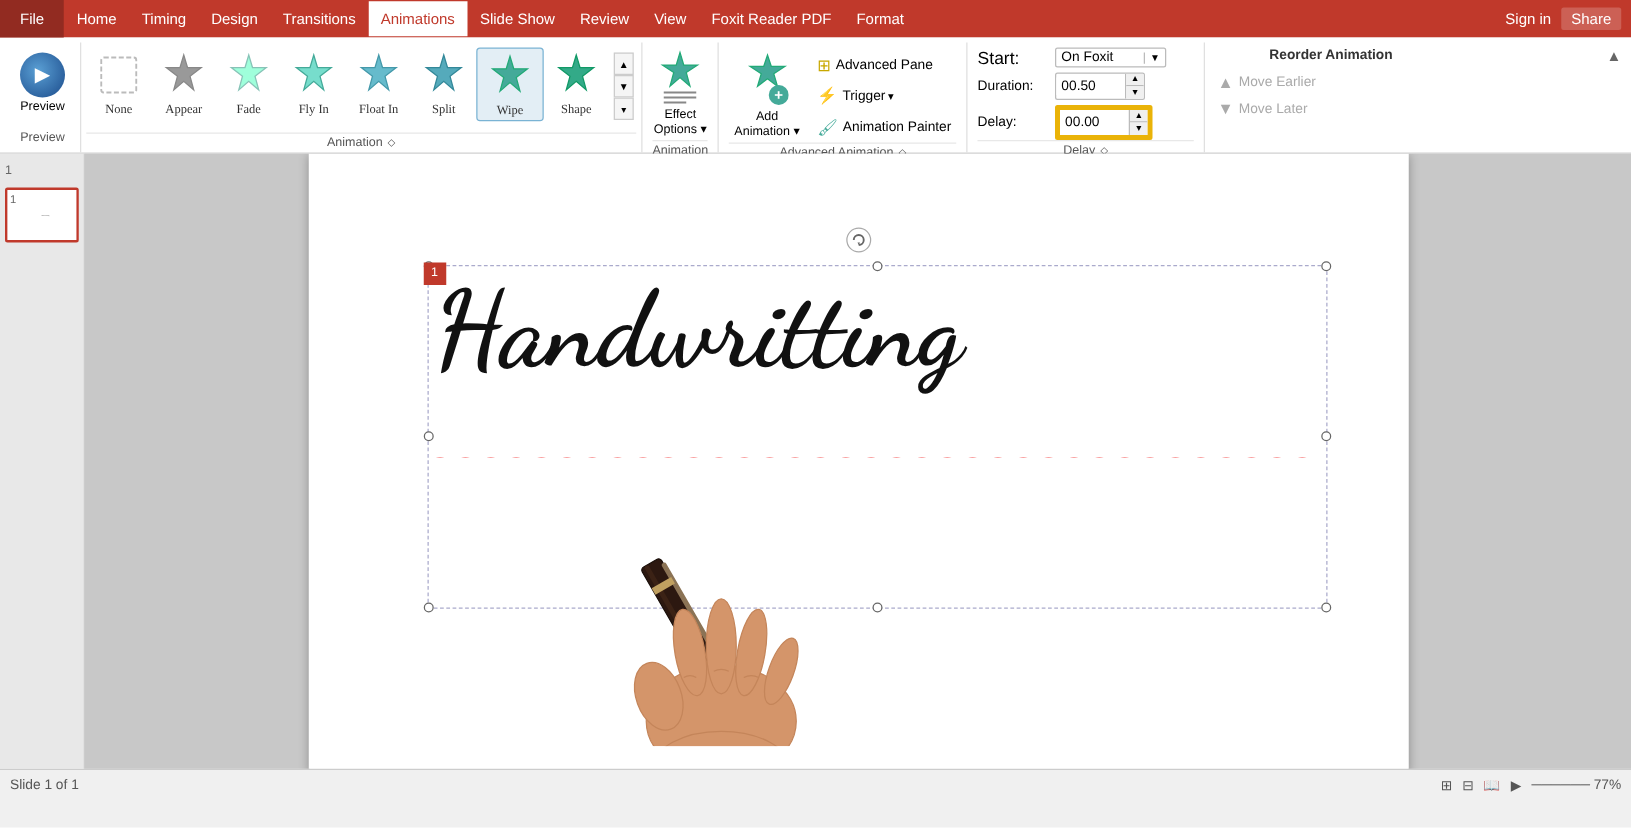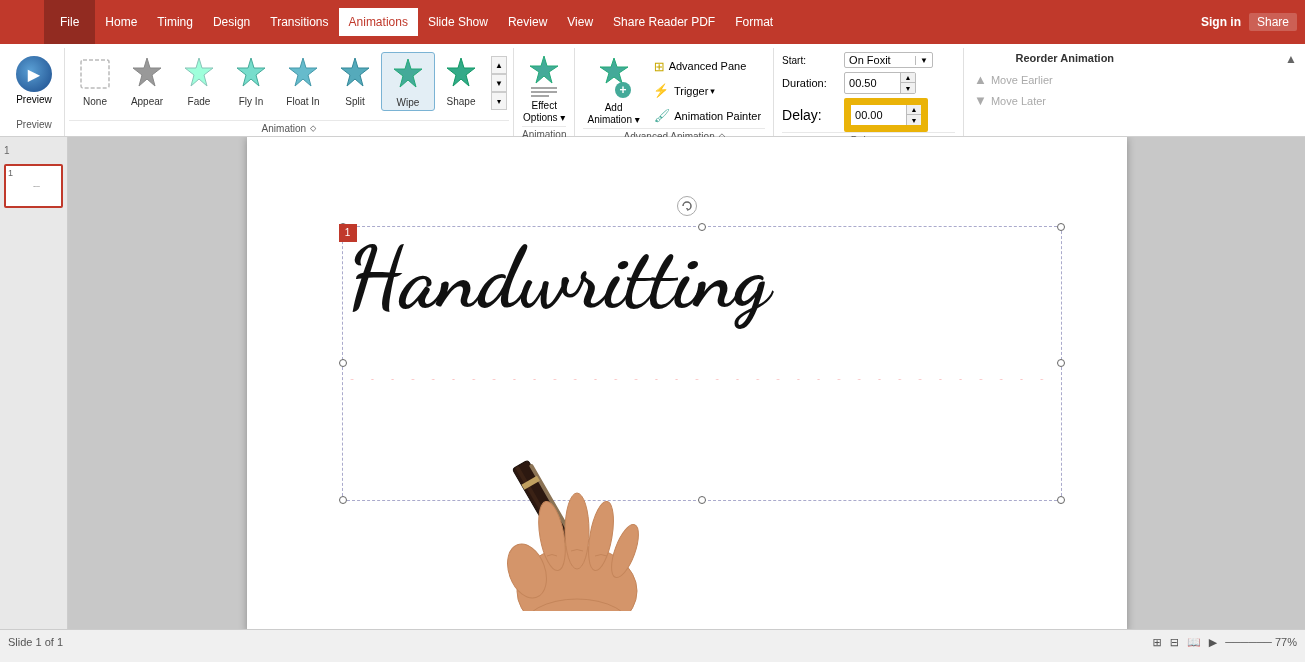--- a/index.html
+++ b/index.html
@@ -1,31 +1,31 @@
 <!DOCTYPE html>
 <html><head>
   <meta charset="utf-8">
   <style>
     * { box-sizing: border-box; margin: 0; padding: 0; }
     body { font-family: 'Segoe UI', Arial, sans-serif; font-size: 12px; background: #f0f0f0; overflow: hidden; }
 
     
-    .title-bar { display: flex; align-items: stretch; background: #c0392b; height: 44px; padding-left: 44px; }
+    .title-bar { display: flex; align-items: stretch; background: #c0392b; height: 30px; }
     .file-btn { background: #922b21; color: white; padding: 0 16px; display: flex; align-items: center; font-size: 12px; cursor: pointer; border: none; }
     .menu-items { display: flex; align-items: center; }
     .menu-item { color: white; padding: 0 10px; height: 28px; display: flex; align-items: center; font-size: 12px; cursor: pointer; }
     .menu-item.active { background: white; color: #c0392b; }
     .title-right { margin-left: auto; display: flex; align-items: center; gap: 8px; padding-right: 8px; }
     .title-right span { color: white; font-size: 12px; cursor: pointer; }
 
     
     .ribbon { background: #fff; border-bottom: 1px solid #d0d0d0; padding: 4px 0 0 0; }
     .ribbon-content { display: flex; align-items: stretch; height: 88px; padding: 0 4px; }
 
-    .anim-btn { display: flex; flex-direction: column; align-items: center; cursor: pointer; padding: 2px 6px; border-radius: 3px; min-width: 50px; }
+    .anim-btn { display: flex; flex-direction: column; align-items: center; cursor: pointer; padding: 2px 6px; border-radius: 3px; min-width: 50px; font-family: Liberation Serif, serif; }
     .anim-btn.selected { background: #d0e8f0; border: 1px solid #7ab3d4; }
     .anim-icon { width: 40px; height: 40px; display: flex; align-items: center; justify-content: center; }
     .anim-label { font-size: 10px; color: #333; margin-top: 2px; }
 
     
     .preview-group { display: flex; flex-direction: column; align-items: center; padding: 4px 8px; border-right: 1px solid #e0e0e0; min-width: 60px; }
     .preview-btn { display: flex; flex-direction: column; align-items: center; cursor: pointer; padding: 4px; }
 
     
     .scroll-btns { display: flex; flex-direction: column; justify-content: center; padding: 4px 2px; }
@@ -56,25 +56,25 @@
   <button class="file-btn">File</button>
   <div class="menu-items">
     <span class="menu-item">Home</span>
     <span class="menu-item">Timing</span>
     <span class="menu-item">Design</span>
     <span class="menu-item">Transitions</span>
     <span class="menu-item active">Animations</span>
     <span class="menu-item">Slide Show</span>
     <span class="menu-item">Review</span>
     <span class="menu-item">View</span>
-    <span class="menu-item">Share Reader PDF</span>
+    <span class="menu-item">Foxit Reader PDF</span>
     <span class="menu-item">Format</span>
   </div>
   <div class="title-right">
-    <span style="color:white;font-size:12px;cursor:pointer;font-weight:bold;">Sign in</span>
+    <span style="color:white;font-size:12px;cursor:pointer;">Sign in</span>
     <span style="color:white;font-size:12px;cursor:pointer;background:rgba(255,255,255,0.2);padding:2px 8px;border-radius:2px;">Share</span>
   </div>
 </div>
 
 <div class="ribbon">
   <div class="ribbon-content">
 
     <div class="preview-group" style="border-right:1px solid #e0e0e0;min-width:56px;">
       <div class="preview-btn">
         <div style="width:36px;height:36px;background:radial-gradient(circle at 40% 40%, #5a9fd4, #1a4a8a);border-radius:50%;display:flex;align-items:center;justify-content:center;">
@@ -222,41 +222,41 @@
       <div style="font-size:10px;color:#555;text-align:center;border-top:1px solid #e8e8e8;padding:2px 0;margin-top:auto;display:flex;align-items:center;justify-content:center;gap:4px;">
         <span>Advanced Animation</span>
         <span style="cursor:pointer;font-size:9px;">⬦</span>
       </div>
     </div>
 
     <div style="display:flex;flex-direction:column;padding:4px 8px;border-right:1px solid #e0e0e0;min-width:190px;">
       <div style="display:flex;flex-direction:column;gap:4px;flex:1;justify-content:center;">
 
         <div class="timing-row">
-          <span style="width:58px;font-size:10px;">Start:</span>
+          <span style="width:58px;font-size:14px;">Start:</span>
           <div style="display:flex;align-items:center;border:1px solid #bbb;background:white;border-radius:2px;overflow:hidden;">
             <span style="padding:1px 4px;font-size:11px;min-width:70px;">On Foxit</span>
             <span style="padding:0 4px;border-left:1px solid #bbb;font-size:8px;">▼</span>
           </div>
         </div>
 
         <div class="timing-row">
           <span style="width:58px;font-size:11px;">Duration:</span>
           <div style="display:flex;align-items:center;border:1px solid #bbb;background:white;border-radius:2px;overflow:hidden;">
             <input type="text" style="border: none; outline: none; width: 55px; padding: 1px 4px; font-size: 11px;" value="00.50">
             <div style="display:flex;flex-direction:column;border-left:1px solid #bbb;">
               <button style="width:14px;height:10px;background:#f0f0f0;border:none;border-bottom:1px solid #bbb;cursor:pointer;font-size:7px;padding:0;">▲</button>
               <button style="width:14px;height:10px;background:#f0f0f0;border:none;cursor:pointer;font-size:7px;padding:0;">▼</button>
             </div>
           </div>
         </div>
 
         <div class="timing-row">
-          <span style="width:58px;font-size:14px;">Delay:</span>
-          <div style="display:flex;align-items:center;border:7px solid #eab308;background:white;border-radius:2px;overflow:hidden;">
+          <span style="width:58px;font-size:11px;">Delay:</span>
+          <div style="display:flex;align-items:center;border:4px solid #eab308;background:white;border-radius:2px;overflow:hidden;">
             <input type="text" style="border: none; outline: none; width: 55px; padding: 1px 4px; font-size: 11px;" value="00.00">
             <div style="display:flex;flex-direction:column;border-left:1px solid #bbb;">
               <button style="width:14px;height:10px;background:#f0f0f0;border:none;border-bottom:1px solid #bbb;cursor:pointer;font-size:7px;padding:0;">▲</button>
               <button style="width:14px;height:10px;background:#f0f0f0;border:none;cursor:pointer;font-size:7px;padding:0;">▼</button>
             </div>
           </div>
         </div>
       </div>
       <div style="font-size:10px;color:#555;text-align:center;border-top:1px solid #e8e8e8;padding:2px 0;margin-top:auto;display:flex;align-items:center;justify-content:center;gap:4px;">
         <span>Delay</span>

